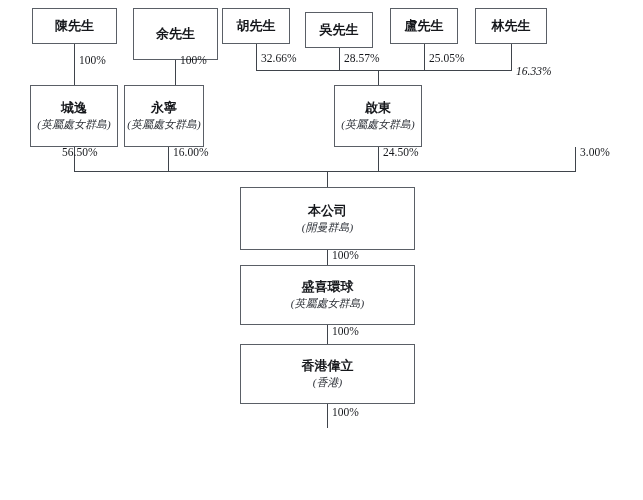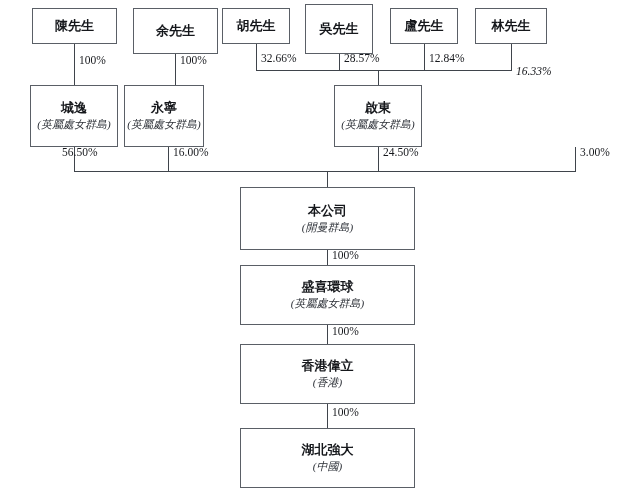--- a/index.html
+++ b/index.html
@@ -66,27 +66,27 @@
   }
 </style>
 </head>
 <body>
 
 <div id="chart">
 
   <div class="box" style="left:32px; top:8px; width:85px; height:36px;">
     <span class="name">陳先生</span>
   </div>
-  <div class="box" style="left:133px; top:8px; width:85px; height:46px;">
+  <div class="box" style="left:133px; top:8px; width:85px; height:52px;">
     <span class="name">余先生</span>
   </div>
   <div class="box" style="left:222px; top:8px; width:68px; height:36px;">
     <span class="name">胡先生</span>
   </div>
-  <div class="box" style="left:305px; top:4px; width:68px; height:50px;">
+  <div class="box" style="left:305px; top:12px; width:68px; height:36px;">
     <span class="name">吳先生</span>
   </div>
   <div class="box" style="left:475px; top:8px; width:72px; height:36px;">
     <span class="name">林先生</span>
   </div>
   <div class="box" style="left:390px; top:8px; width:68px; height:36px;">
     <span class="name">盧先生</span>
   </div>
 
   <div class="line vline" style="left:74px; top:44px; height:41px;"></div>
@@ -97,21 +97,21 @@
 
   <div class="line vline" style="left:256px; top:44px; height:26px;"></div>
   <div class="line vline" style="left:339px; top:44px; height:26px;"></div>
   <div class="line vline" style="left:424px; top:44px; height:26px;"></div>
   <div class="line vline" style="left:511px; top:44px; height:26px;"></div>
   <div class="line hline" style="left:256px; top:70px; width:256px;"></div>
   <div class="line vline" style="left:378px; top:70px; height:15px;"></div>
 
   <div class="pct" style="left:261px; top:52px;">32.66%</div>
   <div class="pct" style="left:344px; top:52px;">28.57%</div>
-  <div class="pct" style="left:429px; top:52px;">12.84%</div>
+  <div class="pct" style="left:429px; top:52px;">25.05%</div>
   <div class="pct" style="left:516px; top:65px;font-style:italic;">16.33%</div>
 
   <div class="box" style="left:30px; top:85px; width:88px; height:62px;">
     <span class="name">城逸</span>
     <span class="sub">(英屬處女群島)</span>
   </div>
   <div class="box" style="left:124px; top:85px; width:80px; height:62px;">
     <span class="name">永寧</span>
     <span class="sub">(英屬處女群島)</span>
   </div>
@@ -149,18 +149,14 @@
   <div class="pct" style="left:332px; top:325px;">100%</div>
 
   <div class="box" style="left:240px; top:344px; width:175px; height:60px;">
     <span class="name">香港偉立</span>
     <span class="sub">(香港)</span>
   </div>
 
   <div class="line vline" style="left:327px; top:404px; height:24px;"></div>
   <div class="pct" style="left:332px; top:406px;">100%</div>
 
-  <div class="box" style="left:240px; top:428px; width:175px; height:60px;">
-    <span class="name">湖北強大</span>
-    <span class="sub">(中國)</span>
-  </div>
 
 </div>
 
 </body></html>

